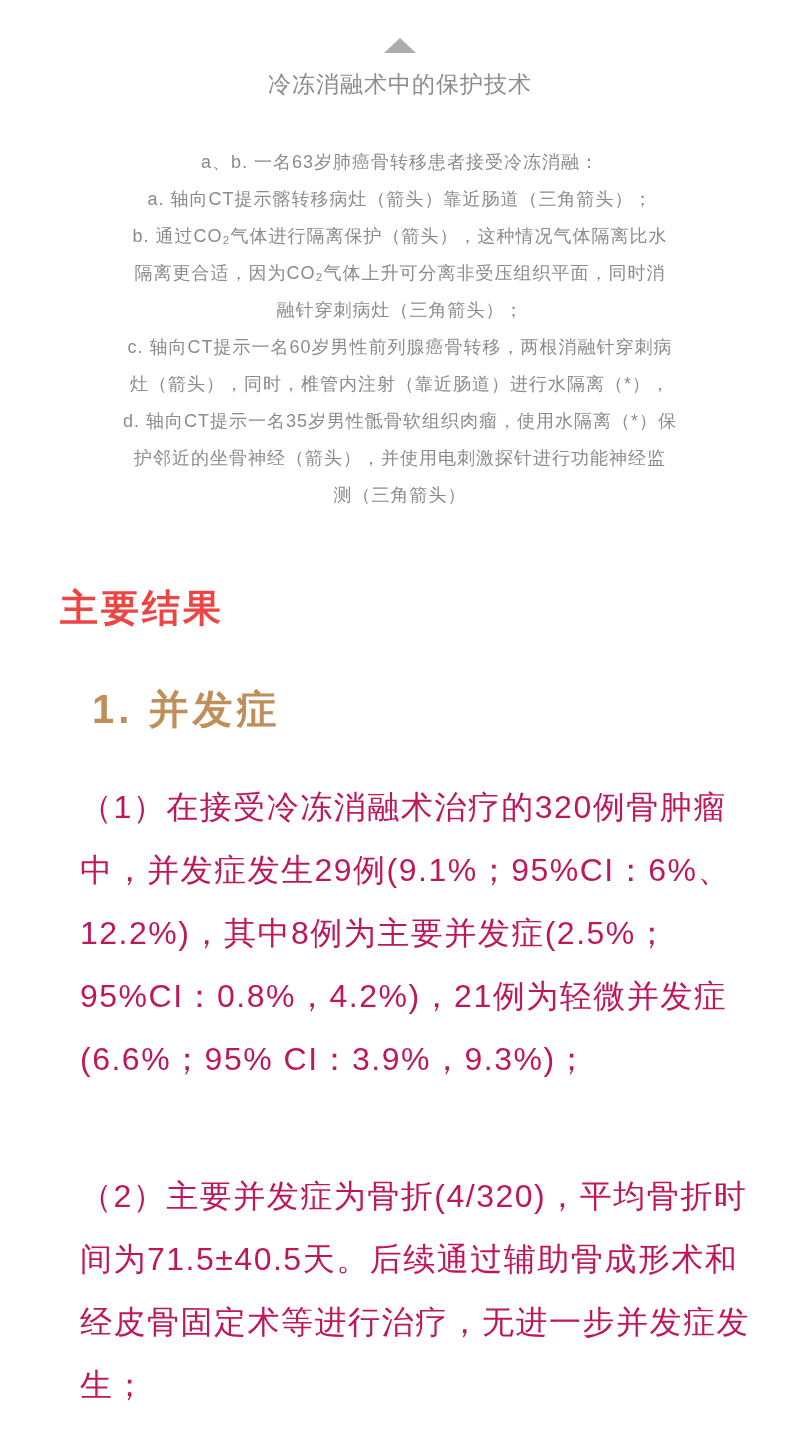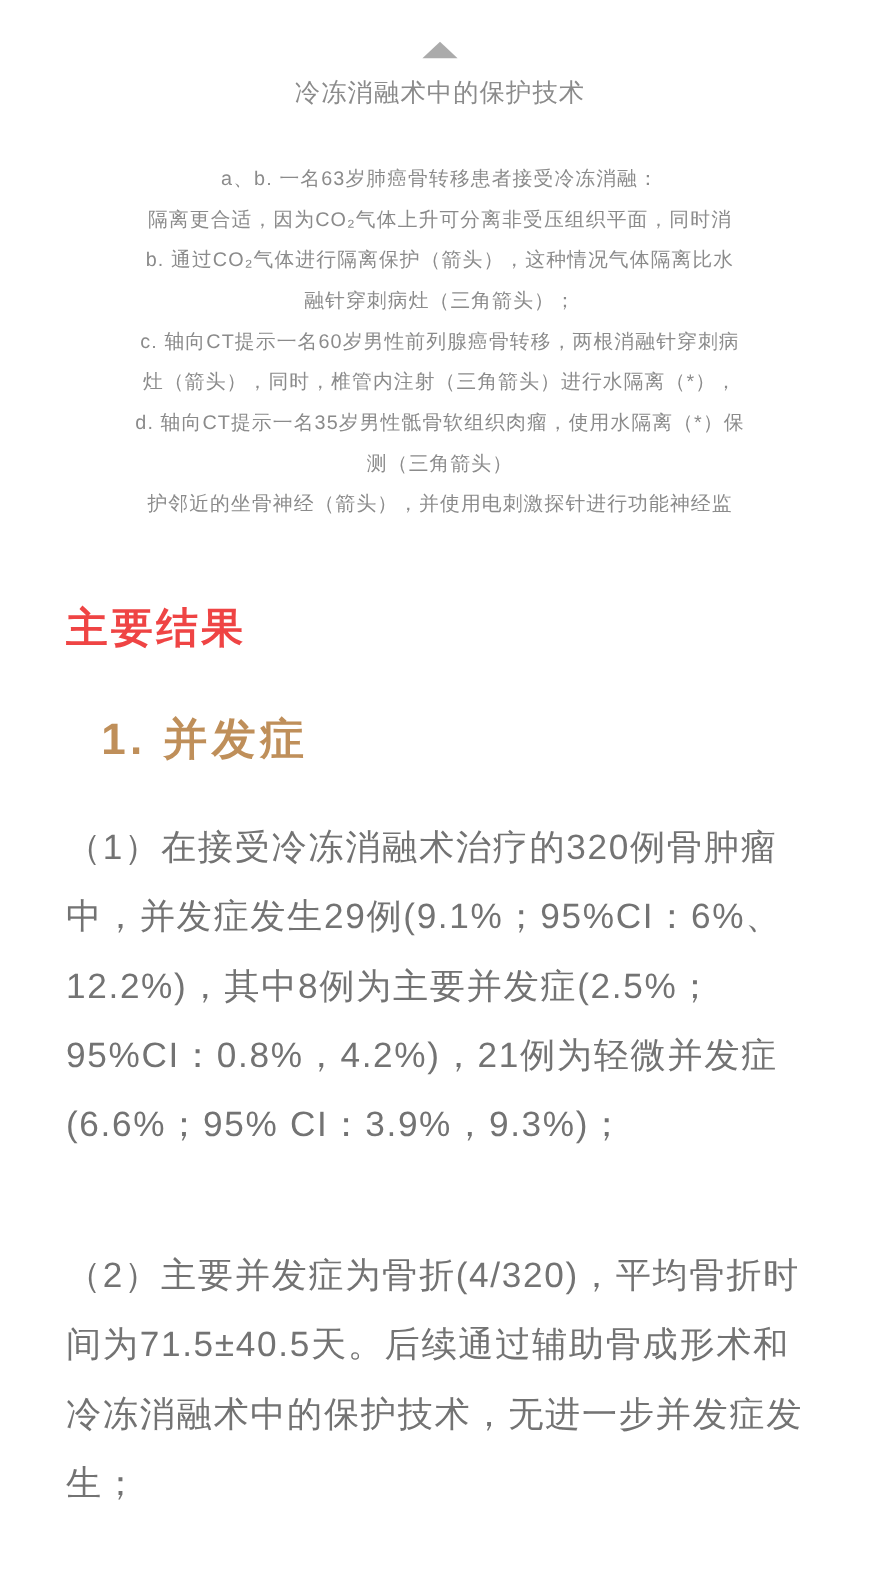--- a/index.html
+++ b/index.html
@@ -59,23 +59,23 @@
   }
   .subsection-heading {
     margin: 56px 0 0 92px;
     font-size: 40px;
     line-height: 42px;
     font-weight: bold;
     color: #bf8f5a;
     letter-spacing: 4px;
   }
   .para {
-    margin-left: 60px;
+    margin-left: 80px;
     margin-right: 20px;
-    color: #737373;
+    color: #be185d;
   }
   .para .line {
     font-size: 32px;
     line-height: 63px;
     letter-spacing: 1.5px;
     white-space: nowrap;
   }
   .para-1 { margin-top: 46px; }
   .para-2 { margin-top: 74px; }
 </style>
@@ -83,42 +83,43 @@
 <body>
 
 <div class="page">
 
   <div class="triangle-up"></div>
 
   <div class="figure-title">冷冻消融术中的保护技术</div>
 
   <div class="figure-caption">
       <div class="line">a、b. 一名63岁肺癌骨转移患者接受冷冻消融：</div>
+      <div class="line">a. 轴向CT提示髂转移病灶（箭头）靠近肠道（三角箭头）；</div>
+      <div class="line">b. 通过CO₂气体进行隔离保护（箭头），这种情况气体隔离比水</div>
       <div class="line">隔离更合适，因为CO₂气体上升可分离非受压组织平面，同时消</div>
-      <div class="line">b. 通过CO₂气体进行隔离保护（箭头），这种情况气体隔离比水</div>
       <div class="line">融针穿刺病灶（三角箭头）；</div>
       <div class="line">c. 轴向CT提示一名60岁男性前列腺癌骨转移，两根消融针穿刺病</div>
-      <div class="line">灶（箭头），同时，椎管内注射（三角箭头）进行水隔离（*），</div>
+      <div class="line">灶（箭头），同时，椎管内注射（靠近肠道）进行水隔离（*），</div>
       <div class="line">d. 轴向CT提示一名35岁男性骶骨软组织肉瘤，使用水隔离（*）保</div>
+      <div class="line">护邻近的坐骨神经（箭头），并使用电刺激探针进行功能神经监</div>
       <div class="line">测（三角箭头）</div>
-      <div class="line">护邻近的坐骨神经（箭头），并使用电刺激探针进行功能神经监</div>
     </div>
 
   <div class="section-heading">主要结果</div>
 
   <div class="subsection-heading">1. 并发症</div>
 
   <div class="para para-1">
       <div class="line">（1）在接受冷冻消融术治疗的320例骨肿瘤</div>
       <div class="line">中，并发症发生29例(9.1%；95%CI：6%、</div>
       <div class="line">12.2%)，其中8例为主要并发症(2.5%；</div>
       <div class="line">95%CI：0.8%，4.2%)，21例为轻微并发症</div>
       <div class="line">(6.6%；95% CI：3.9%，9.3%)；</div>
     </div>
 
   <div class="para para-2">
       <div class="line">（2）主要并发症为骨折(4/320)，平均骨折时</div>
       <div class="line">间为71.5±40.5天。后续通过辅助骨成形术和</div>
-      <div class="line">冷冻消融术中的保护技术，无进一步并发症发</div>
+      <div class="line">经皮骨固定术等进行治疗，无进一步并发症发</div>
       <div class="line">生；</div>
     </div>
 
 </div>
 
 </body></html>

